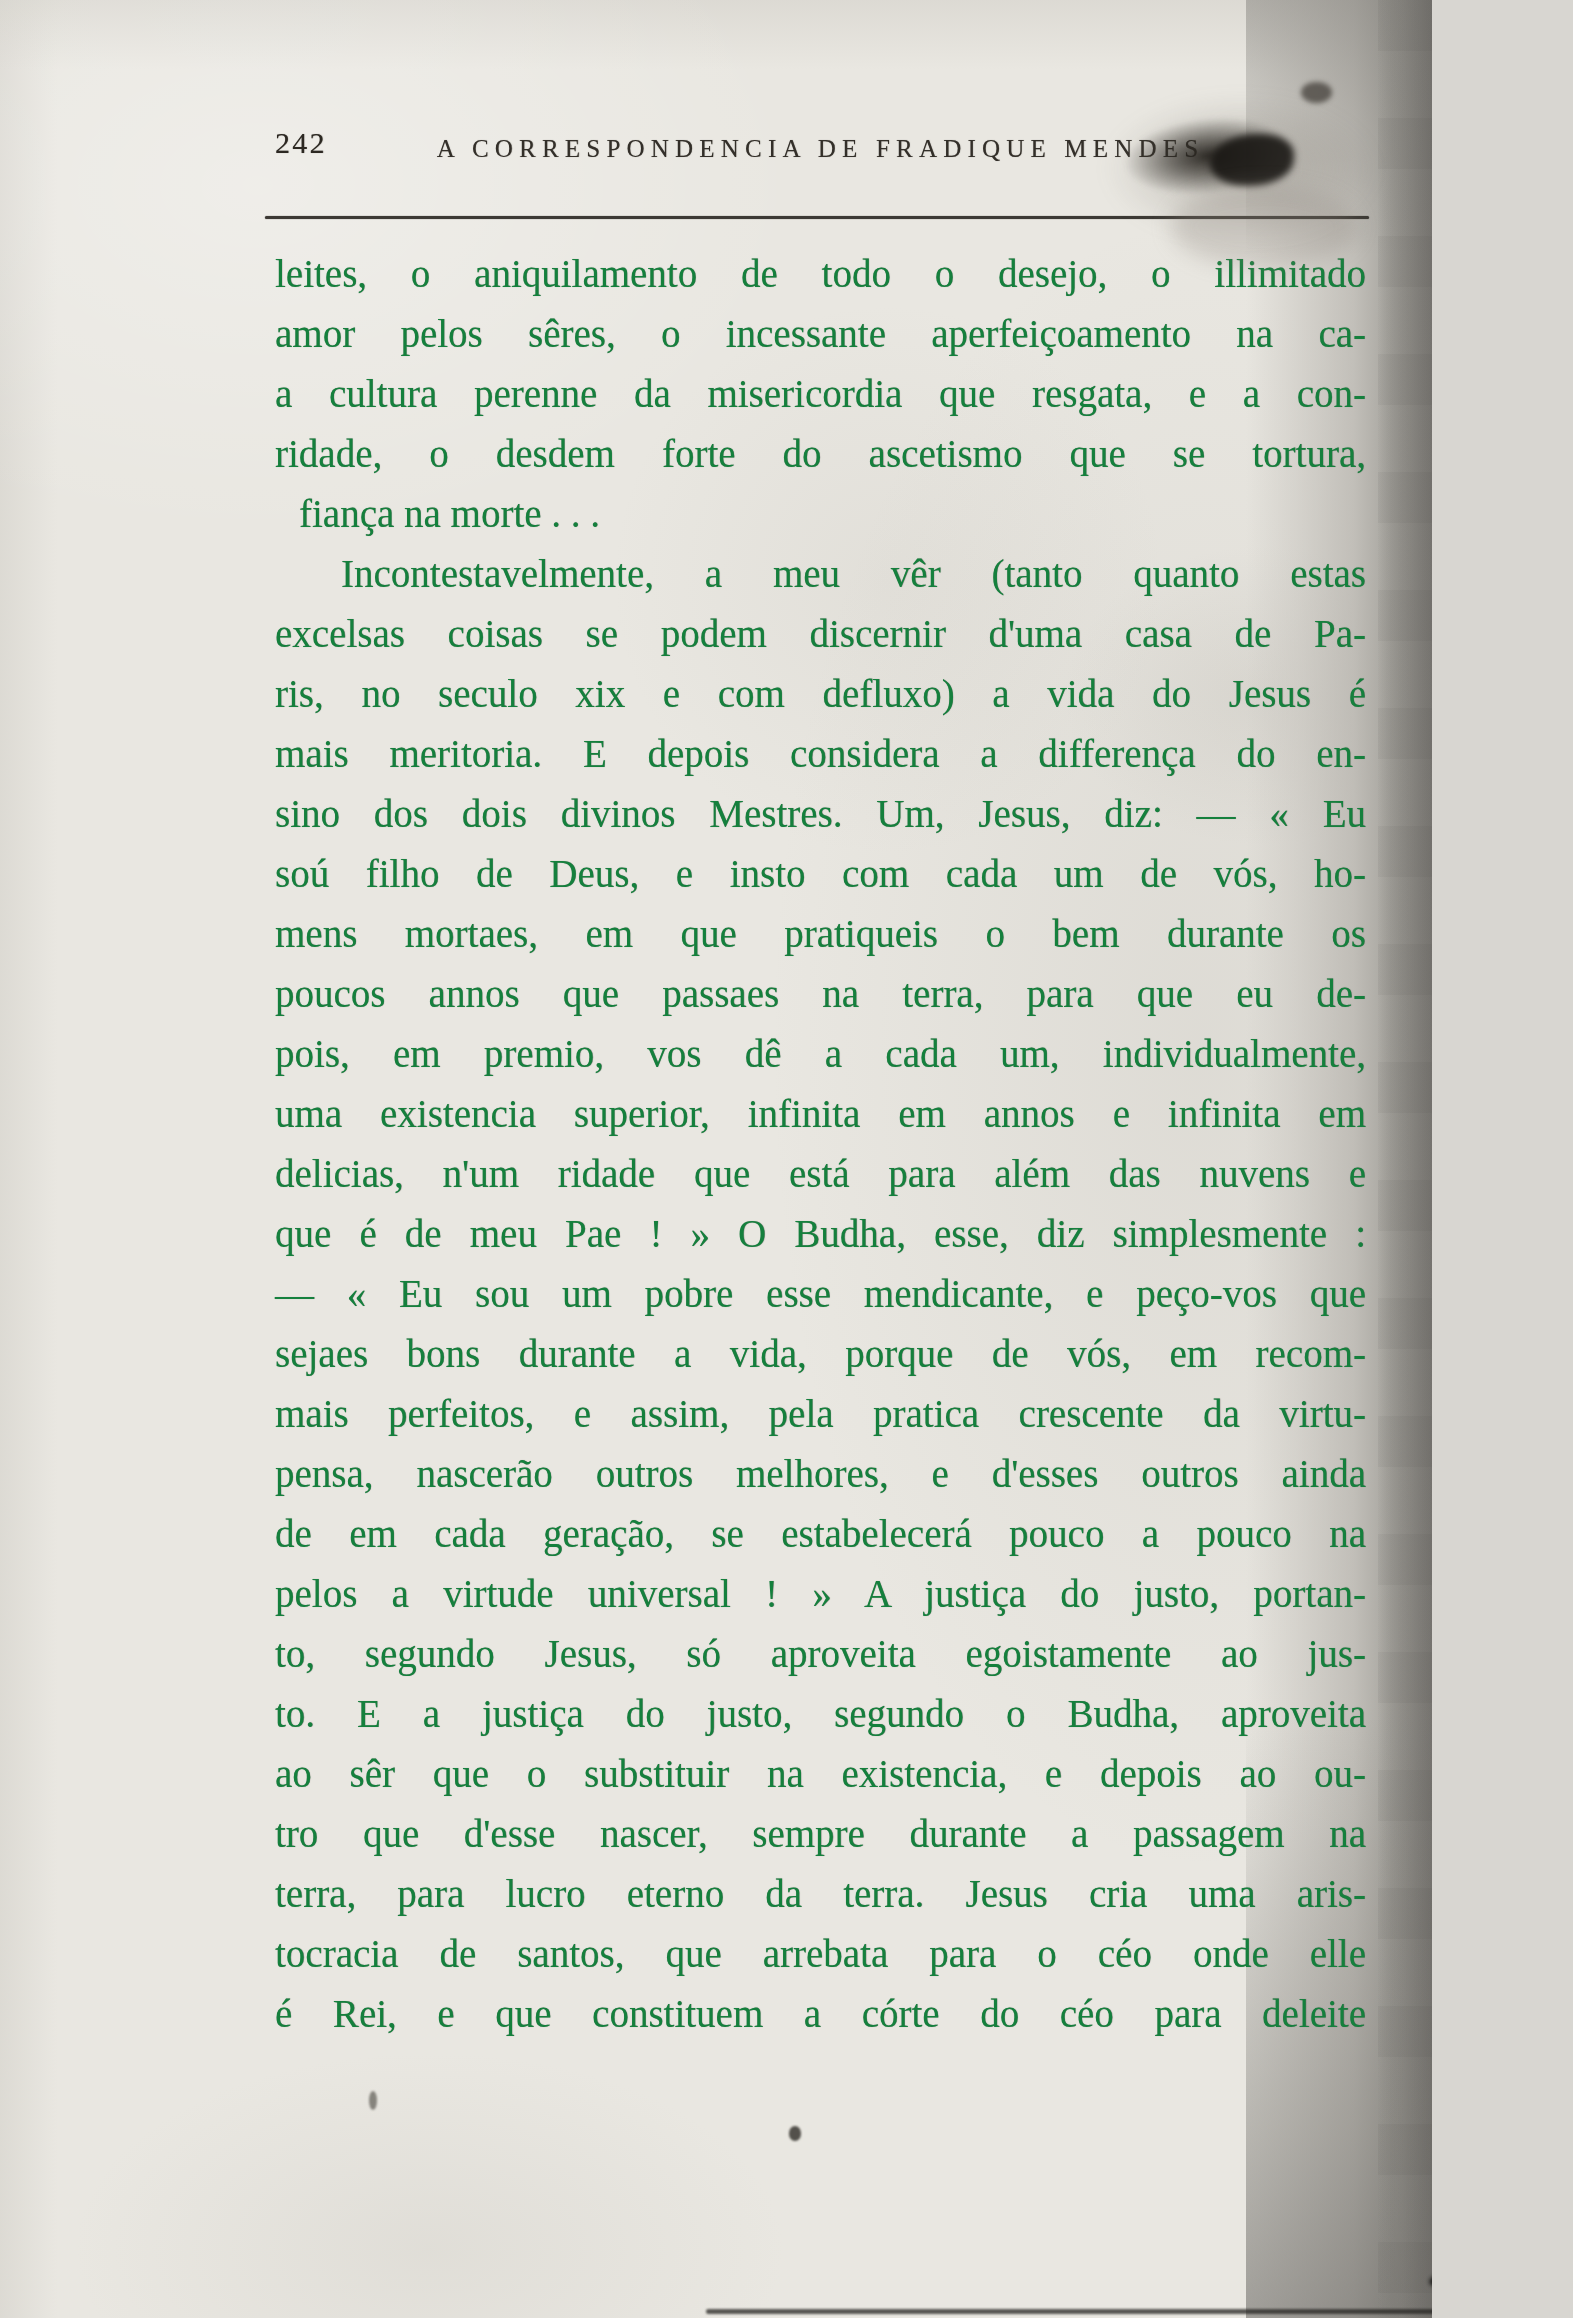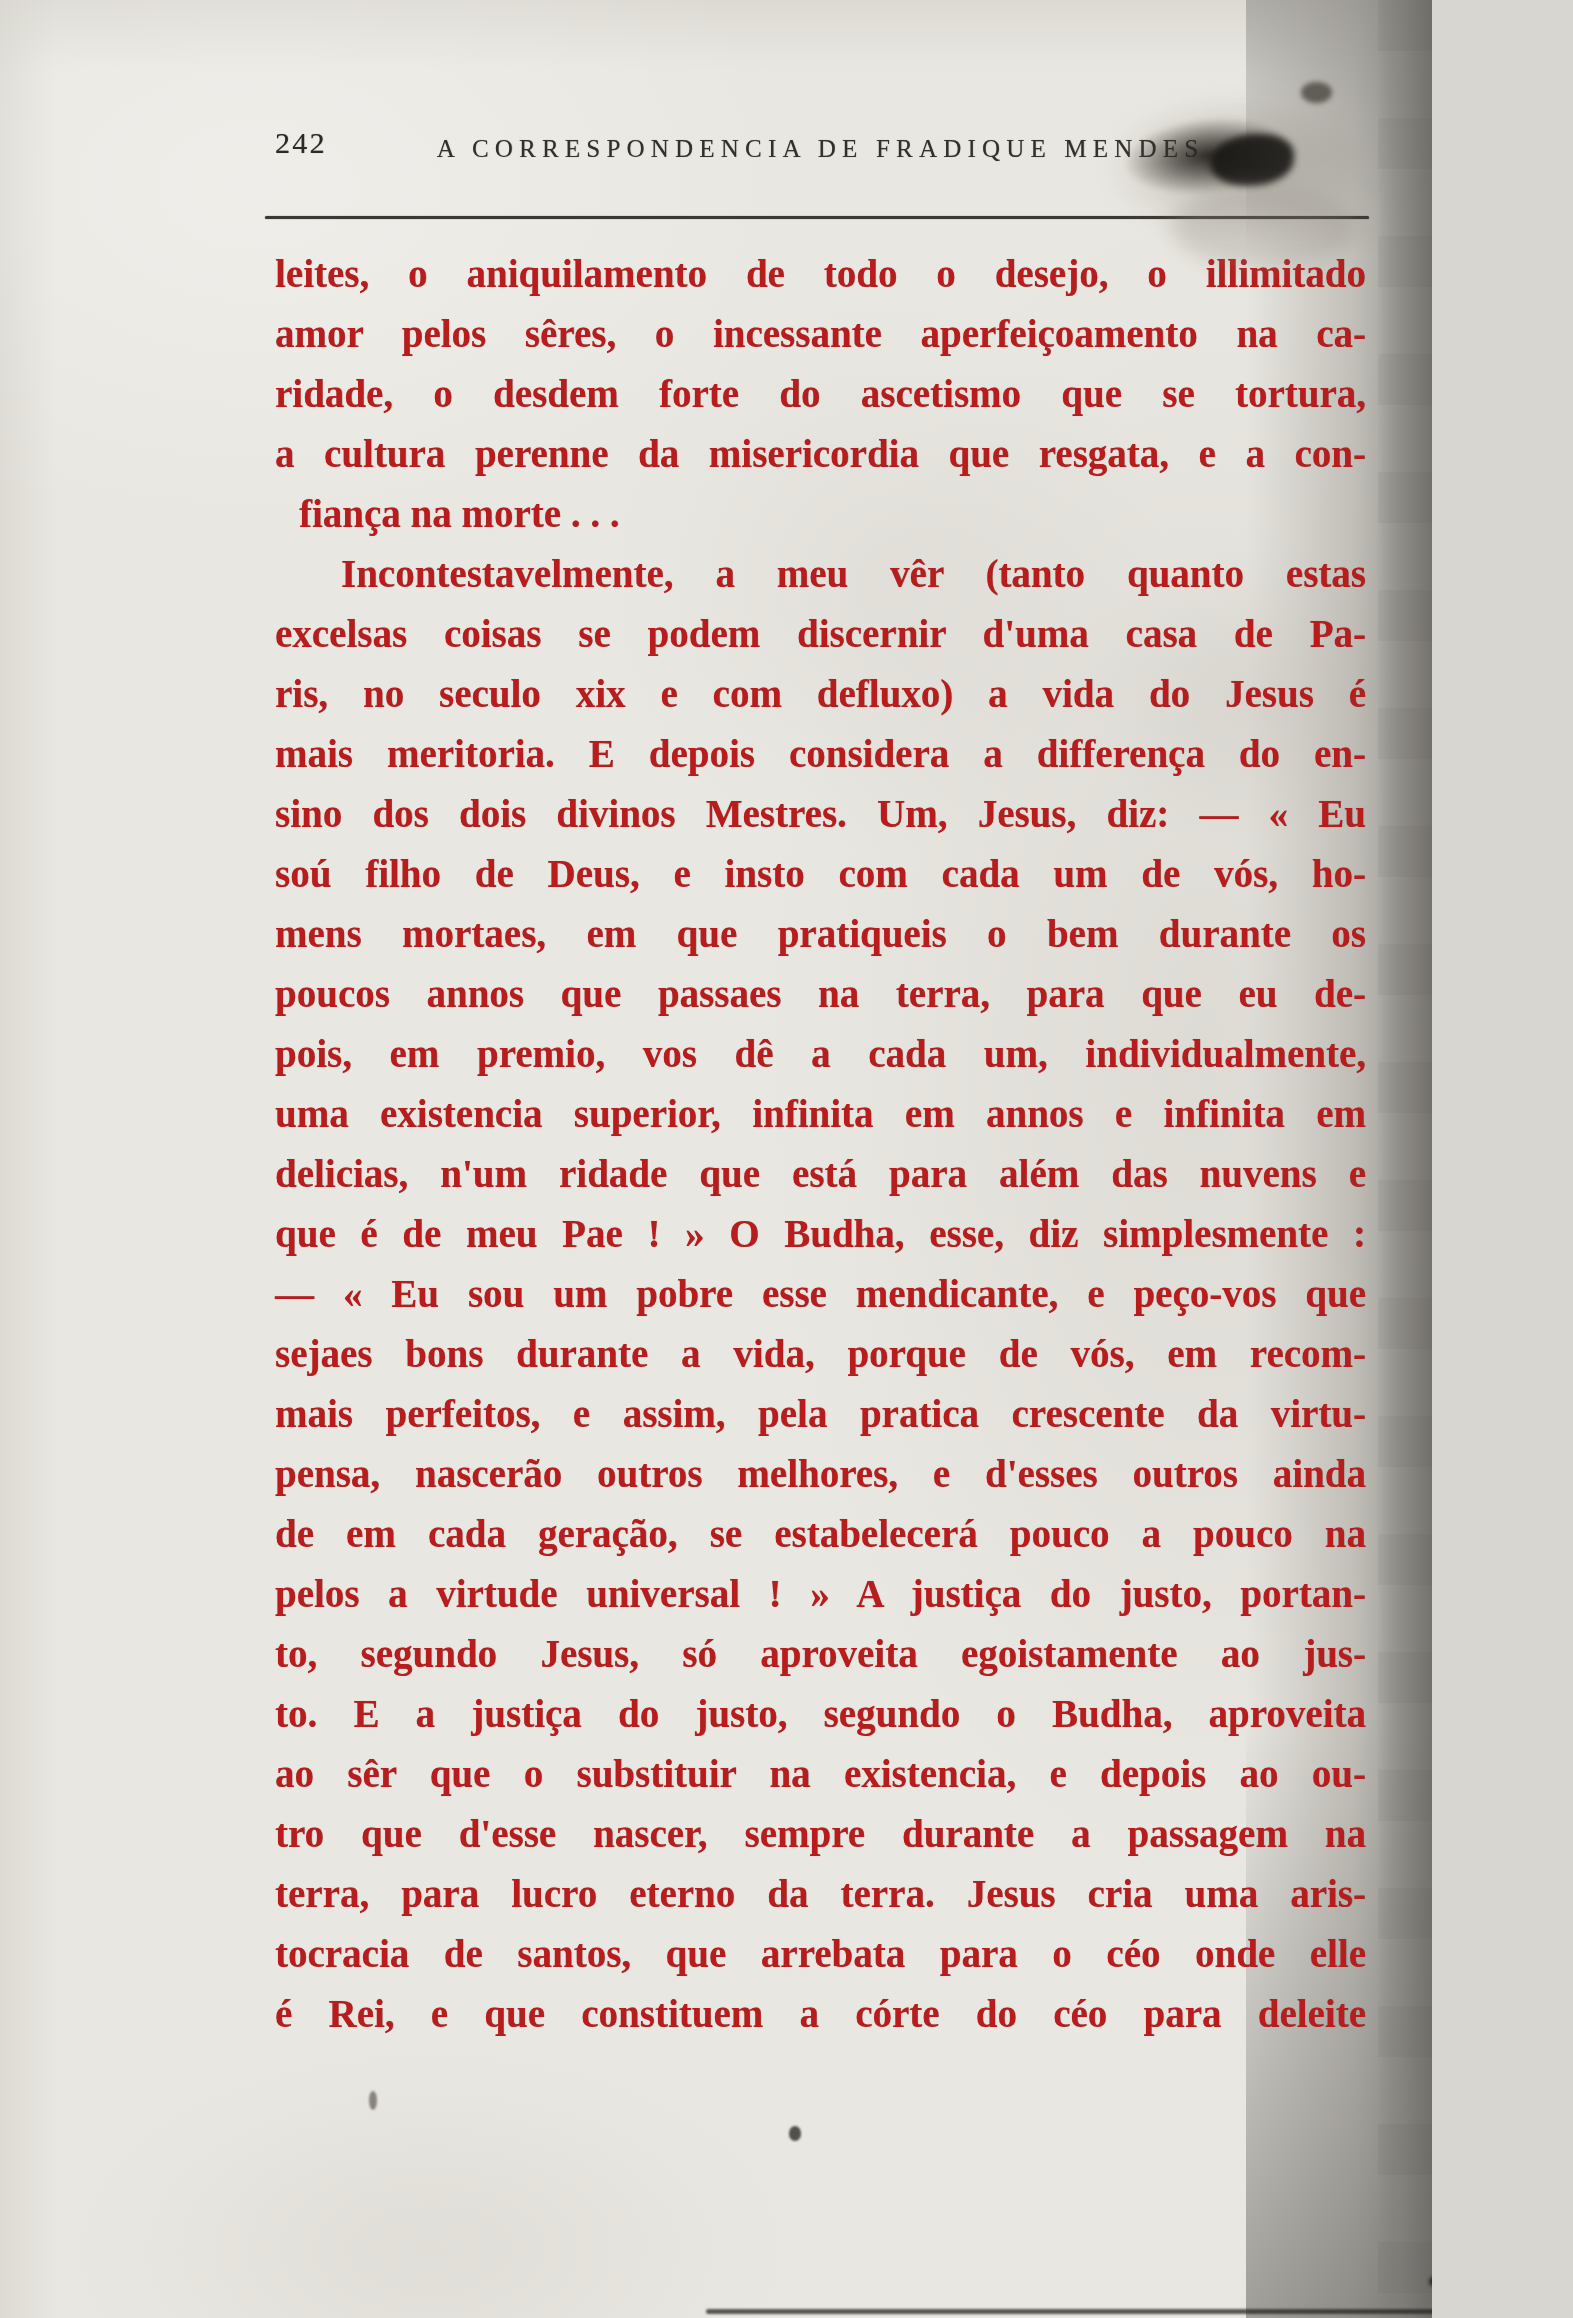--- a/index.html
+++ b/index.html
@@ -120,25 +120,25 @@
     <span class="running-title">A CORRESPONDENCIA DE FRADIQUE MENDES</span>
   </header>
   <div class="header-rule"></div>
 
   <div class="artifact stain-halo"></div>
   <div class="artifact stain-core"></div>
   <div class="artifact stain-core2"></div>
   <div class="artifact stain-dot"></div>
   <div class="artifact stain-wash"></div>
 
-  <main class="text-column" style="color: #b91c1c; font-weight: bold;">
+  <main class="text-column" style="color: #15803d;">
       <div class="line just">leites, o aniquilamento de todo o desejo, o illimitado</div>
       <div class="line just">amor pelos sêres, o incessante aperfeiçoamento na ca-</div>
+      <div class="line just">a cultura perenne da misericordia que resgata, e a con-</div>
       <div class="line just">ridade, o desdem forte do ascetismo que se tortura,</div>
-      <div class="line just">a cultura perenne da misericordia que resgata, e a con-</div>
       <div class="line left">fiança na morte . . .</div>
       <div class="line just indent">Incontestavelmente, a meu vêr (tanto quanto estas</div>
       <div class="line just">excelsas coisas se podem discernir d'uma casa de Pa-</div>
       <div class="line just">ris, no seculo xix e com defluxo) a vida do Jesus é</div>
       <div class="line just">mais meritoria. E depois considera a differença do en-</div>
       <div class="line just">sino dos dois divinos Mestres. Um, Jesus, diz: — « Eu</div>
       <div class="line just">soú filho de Deus, e insto com cada um de vós, ho-</div>
       <div class="line just">mens mortaes, em que pratiqueis o bem durante os</div>
       <div class="line just">poucos annos que passaes na terra, para que eu de-</div>
       <div class="line just">pois, em premio, vos dê a cada um, individualmente,</div>

